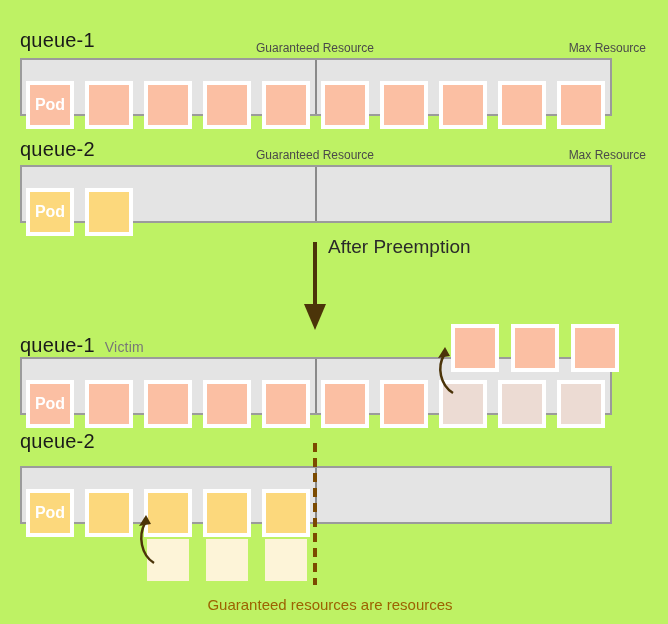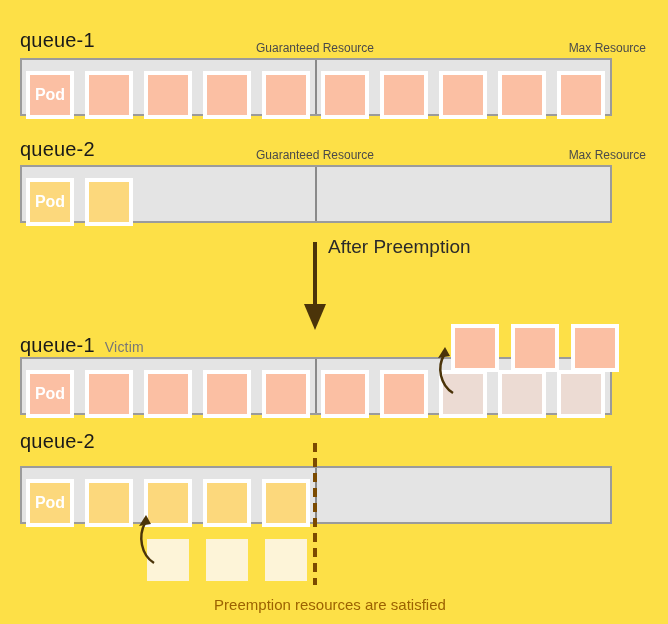--- a/index.html
+++ b/index.html
@@ -1,19 +1,19 @@
 <!DOCTYPE html>
 <html style="--pod-salmon: #fbbfa3; --pod-salmon-faded: #ecdbd3; --pod-yellow: #fcd87c; --pod-yellow-faded: #fdf4d8; --bar-bg: #e4e4e4; --bar-border: #9b9b9b; --divider-grey: #8a8a8a; --arrow-brown: #4b3409; --dash-brown: #7b4a00; --annotation-brown: #9c6200; --title-grey: #777777; --label-grey: #4a4a4a;"><head>
 <meta charset="utf-8">
 <style>
   html,body{margin:0;padding:0;background:#fff;}
   .canvas{
     position:relative;
     width:668px;height:624px;
-    background:#fde047;
+    background:#bef264;
     font-family:"Liberation Sans","DejaVu Sans",sans-serif;
     overflow:hidden;
   }
   .queue-title{
     position:absolute;
     font-size:20px;color:#1a1a1a;letter-spacing:0.2px;
     display:flex;align-items:baseline;gap:10px;
   }
   .queue-subtitle{font-size:14px;color:var(--title-grey);margin-top:14px;}
   .res-label{
@@ -24,21 +24,21 @@
   .res-label.center{transform:translateX(-50%);}
   .bar{
     position:absolute;
     width:588px;height:54px;
     background:var(--bar-bg);
     border:2px solid var(--bar-border);
     display:flex;
   }
   .half{
     width:293px;box-sizing:border-box;
-    padding:11px 0 0 4px;
+    padding:21px 0 0 4px;
     display:flex;gap:11px;align-items:flex-start;
   }
   .half.right{border-left:2px solid var(--divider-grey);}
   .pod{
     width:40px;height:40px;flex:none;
     border:4px solid #fff;
     display:flex;align-items:center;justify-content:center;
   }
   .pod span{font-size:16px;font-weight:bold;color:#fff;}
   .t-salmon{background:var(--pod-salmon);}
@@ -174,15 +174,15 @@
   <div class="dashed-line"></div>
   <div class="incoming-row" style="left:147px;top:539px">
       <div class="pod t-yellow-faded"></div>
       <div class="pod t-yellow-faded"></div>
       <div class="pod t-yellow-faded"></div>
     </div>
   <svg class="curve-arrow" style="left:135px;top:514px" width="24" height="52" viewBox="0 0 24 52">
     <path d="M19,49 C6,41 3,22 10,9" fill="none" stroke="var(--arrow-brown)" stroke-width="2.5"></path>
     <polygon points="11,1 4,12 16,10" fill="var(--arrow-brown)"></polygon>
   </svg>
-  <div class="annotation">Preemption resources are satisfied</div>
+  <div class="annotation">Guaranteed resources are resources</div>
 
 </div>
 
 </body></html>

